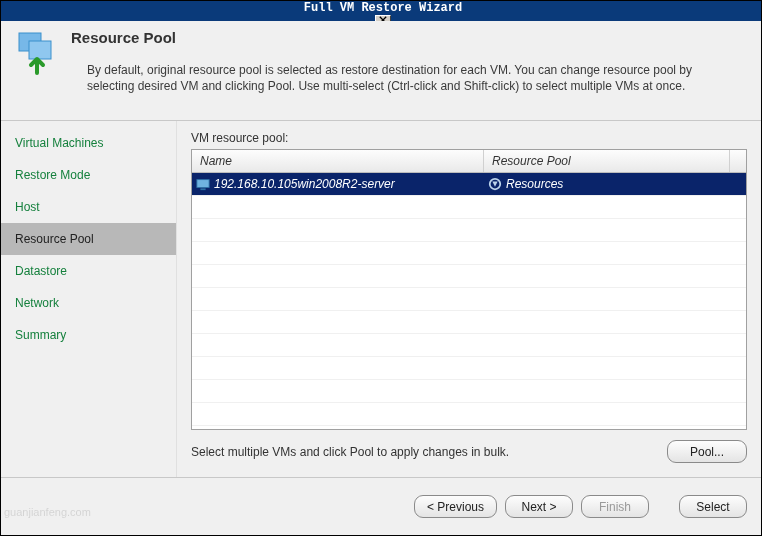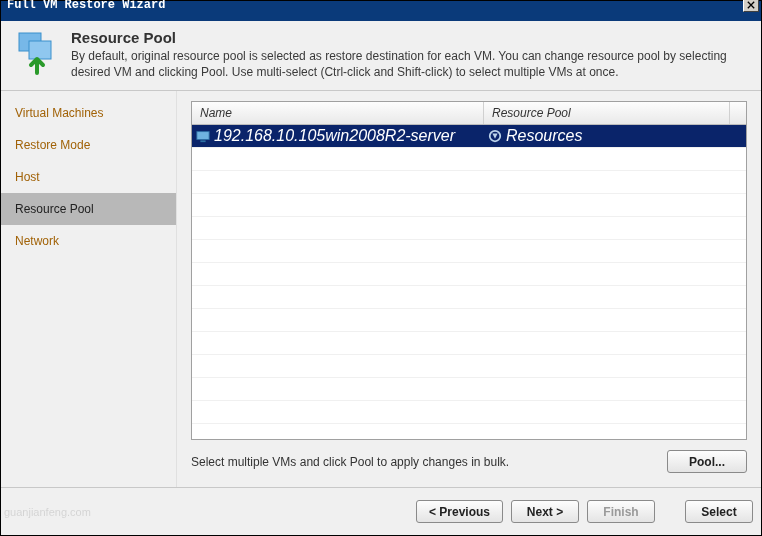--- a/index.html
+++ b/index.html
@@ -1,49 +1,49 @@
 <!DOCTYPE html>
 <html><head>
 <meta charset="utf-8">
 <style>
   * { box-sizing: border-box; }
   html, body { margin: 0; padding: 0; font-family: "Segoe UI", Tahoma, sans-serif; font-size: 12px; color: #333; }
   .window { width: 762px; height: 536px; background: #f0f0f0; border: 1px solid #000; display: flex; flex-direction: column; }
-  .titlebar { height: 20px; background: linear-gradient(to bottom, #0a3a7a, #0a3a7a); color: #fff; display: flex; align-items: center; padding: 0 2px 13px 6px; font-family: "Courier New", monospace; font-size: 12px; font-weight: bold; }
+  .titlebar { height: 20px; background: linear-gradient(to bottom, #0a3a7a, #0a3a7a); color: #fff; display: flex; align-items: center; padding: 0 2px 13px 6px; font-family: "Courier New", monospace; font-size: 12px; font-weight: bold; flex-direction: column; }
   .titlebar .title { flex: 1; }
   .titlebar .close { width: 16px; height: 14px; background: #d4d0c8; border: 1px solid #fff; border-right-color:#404040; border-bottom-color:#404040; display:flex; align-items:center; justify-content:center; color:#000; font-size:10px; font-weight:bold; cursor:pointer; }
   .header { display:flex; padding: 8px 12px 10px 12px; border-bottom: 1px solid #c8c8c8; background:#f0f0f0; }
   .header-icon { width: 48px; height: 48px; margin-right: 10px; flex-shrink:0; }
   .header-text h2 { margin:0 0 2px 0; font-size: 15px; font-weight:600; color:#333; }
-  .header-text p { margin:0; font-size: 12px; color:#3a3a3a; line-height: 1.35; }
+  .header-text p { margin:16px; font-size: 12px; color:#3a3a3a; line-height: 1.35; }
   .body { flex:1; display:flex; overflow:hidden; }
   .sidebar { width: 176px; background:#f0f0f0; padding-top:6px; border-right:1px solid #e0e0e0; }
-  .side-item { padding: 9px 14px; font-size:12px; color:#a16207; cursor:pointer; }
+  .side-item { padding: 9px 14px; font-size:12px; color:#15803d; cursor:pointer; }
   .side-item.active { background:#b8b8b8; color:#222; }
   .main { flex:1; padding: 10px 14px 8px 14px; display:flex; flex-direction:column; }
   .main-label { font-size:12px; margin-bottom:4px; color:#333; }
   .grid { flex:1; border:1px solid #a0a0a0; background:#fff; overflow:hidden; display:flex; flex-direction:column;font-style:italic; }
   .grid-header { display:flex; background: linear-gradient(to bottom,#fdfdfd,#e9e9e9); border-bottom:1px solid #bcbcbc; }
   .gh-cell { padding:4px 8px; font-size:12px; border-right:1px solid #d0d0d0; color:#333; position:relative; }
   .gh-name { width: 292px; }
   .gh-pool { flex:1; }
   .gh-scroll { width:16px; background:linear-gradient(to bottom,#fdfdfd,#e9e9e9); }
   .grid-body { flex:1; background:repeating-linear-gradient(to bottom, #fff 0, #fff 22px, #f0f0f0 22px, #f0f0f0 23px); position:relative; }
   .row { display:flex; height:22px; align-items:center; background:#0a246a; color:#fff; }
-  .row .cell { display:flex; align-items:center; padding:0 4px; font-size:16px; height:100%; }
+  .row .cell { display:flex; align-items:center; padding:0 4px; font-size:12px; height:100%; }
   .row .cell.name { width:292px; border-right:1px solid rgba(255,255,255,0); }
   .row .cell.pool { flex:1; }
   .vm-icon { width:14px; height:14px; margin-right:4px; flex-shrink:0; }
   .pool-icon { width:14px; height:14px; margin-right:4px; flex-shrink:0; }
   .hint-row { display:flex; align-items:center; padding:10px 0 6px 0; gap:2px; }
   .hint-row .hint { flex:1; font-size:12px; color:#333; }
-  .btn { min-width:68px; height:23px; background:linear-gradient(to bottom,#fdfdfd,#e4e4e4); border:1px solid #8a8a8a; border-radius:3px; font-size:12px; color:#222; cursor:pointer; padding:0 12px;font-weight:bold; }
+  .btn { min-width:68px; height:23px; background:linear-gradient(to bottom,#fdfdfd,#e4e4e4); border:1px solid #8a8a8a; border-radius:9px; font-size:12px; color:#222; cursor:pointer; padding:0 12px; }
   .btn.pool { min-width:80px; }
   .btn:disabled { color:#9a9a9a; cursor:default; }
-  .footer { height:48px; border-top:1px solid #c8c8c8; display:flex; align-items:center; justify-content:flex-end; padding:0 8px; gap:8px; background:#f0f0f0; }
+  .footer { height:58px; border-top:1px solid #c8c8c8; display:flex; align-items:center; justify-content:flex-end; padding:0 14px; gap:8px; background:#f0f0f0; }
   .footer .gap { width:14px; }
   .watermark { position:absolute; left:4px; bottom:18px; font-size:11px; color:rgba(0,0,0,0.12); pointer-events:none; }
   .win-wrap { position:relative; width:762px; height:536px; }
 </style>
 </head>
 <body>
 
 <div class="win-wrap">
 <div class="window">
 
@@ -69,24 +69,27 @@
       <p>By default, original resource pool is selected as restore destination for each VM. You can change resource pool by selecting desired VM and clicking Pool. Use multi-select (Ctrl-click and Shift-click) to select multiple VMs at once.</p>
     </div>
   </div>
 
   <div class="body">
     <div class="sidebar">
       <div class="side-item">Virtual Machines</div>
       <div class="side-item">Restore Mode</div>
       <div class="side-item">Host</div>
       <div class="side-item active">Resource Pool</div>
+      <div class="side-item">Datastore</div>
       <div class="side-item">Network</div>
+      <div class="side-item">Summary</div>
     </div>
 
     <div class="main">
+      <div class="main-label">VM resource pool:</div>
       <div class="grid">
         <div class="grid-header">
           <div class="gh-cell gh-name">Name</div>
           <div class="gh-cell gh-pool">Resource Pool</div>
           <div class="gh-scroll"></div>
         </div>
         <div class="grid-body">
           <div class="row">
             <div class="cell name">
               <svg class="vm-icon" viewBox="0 0 16 16">

